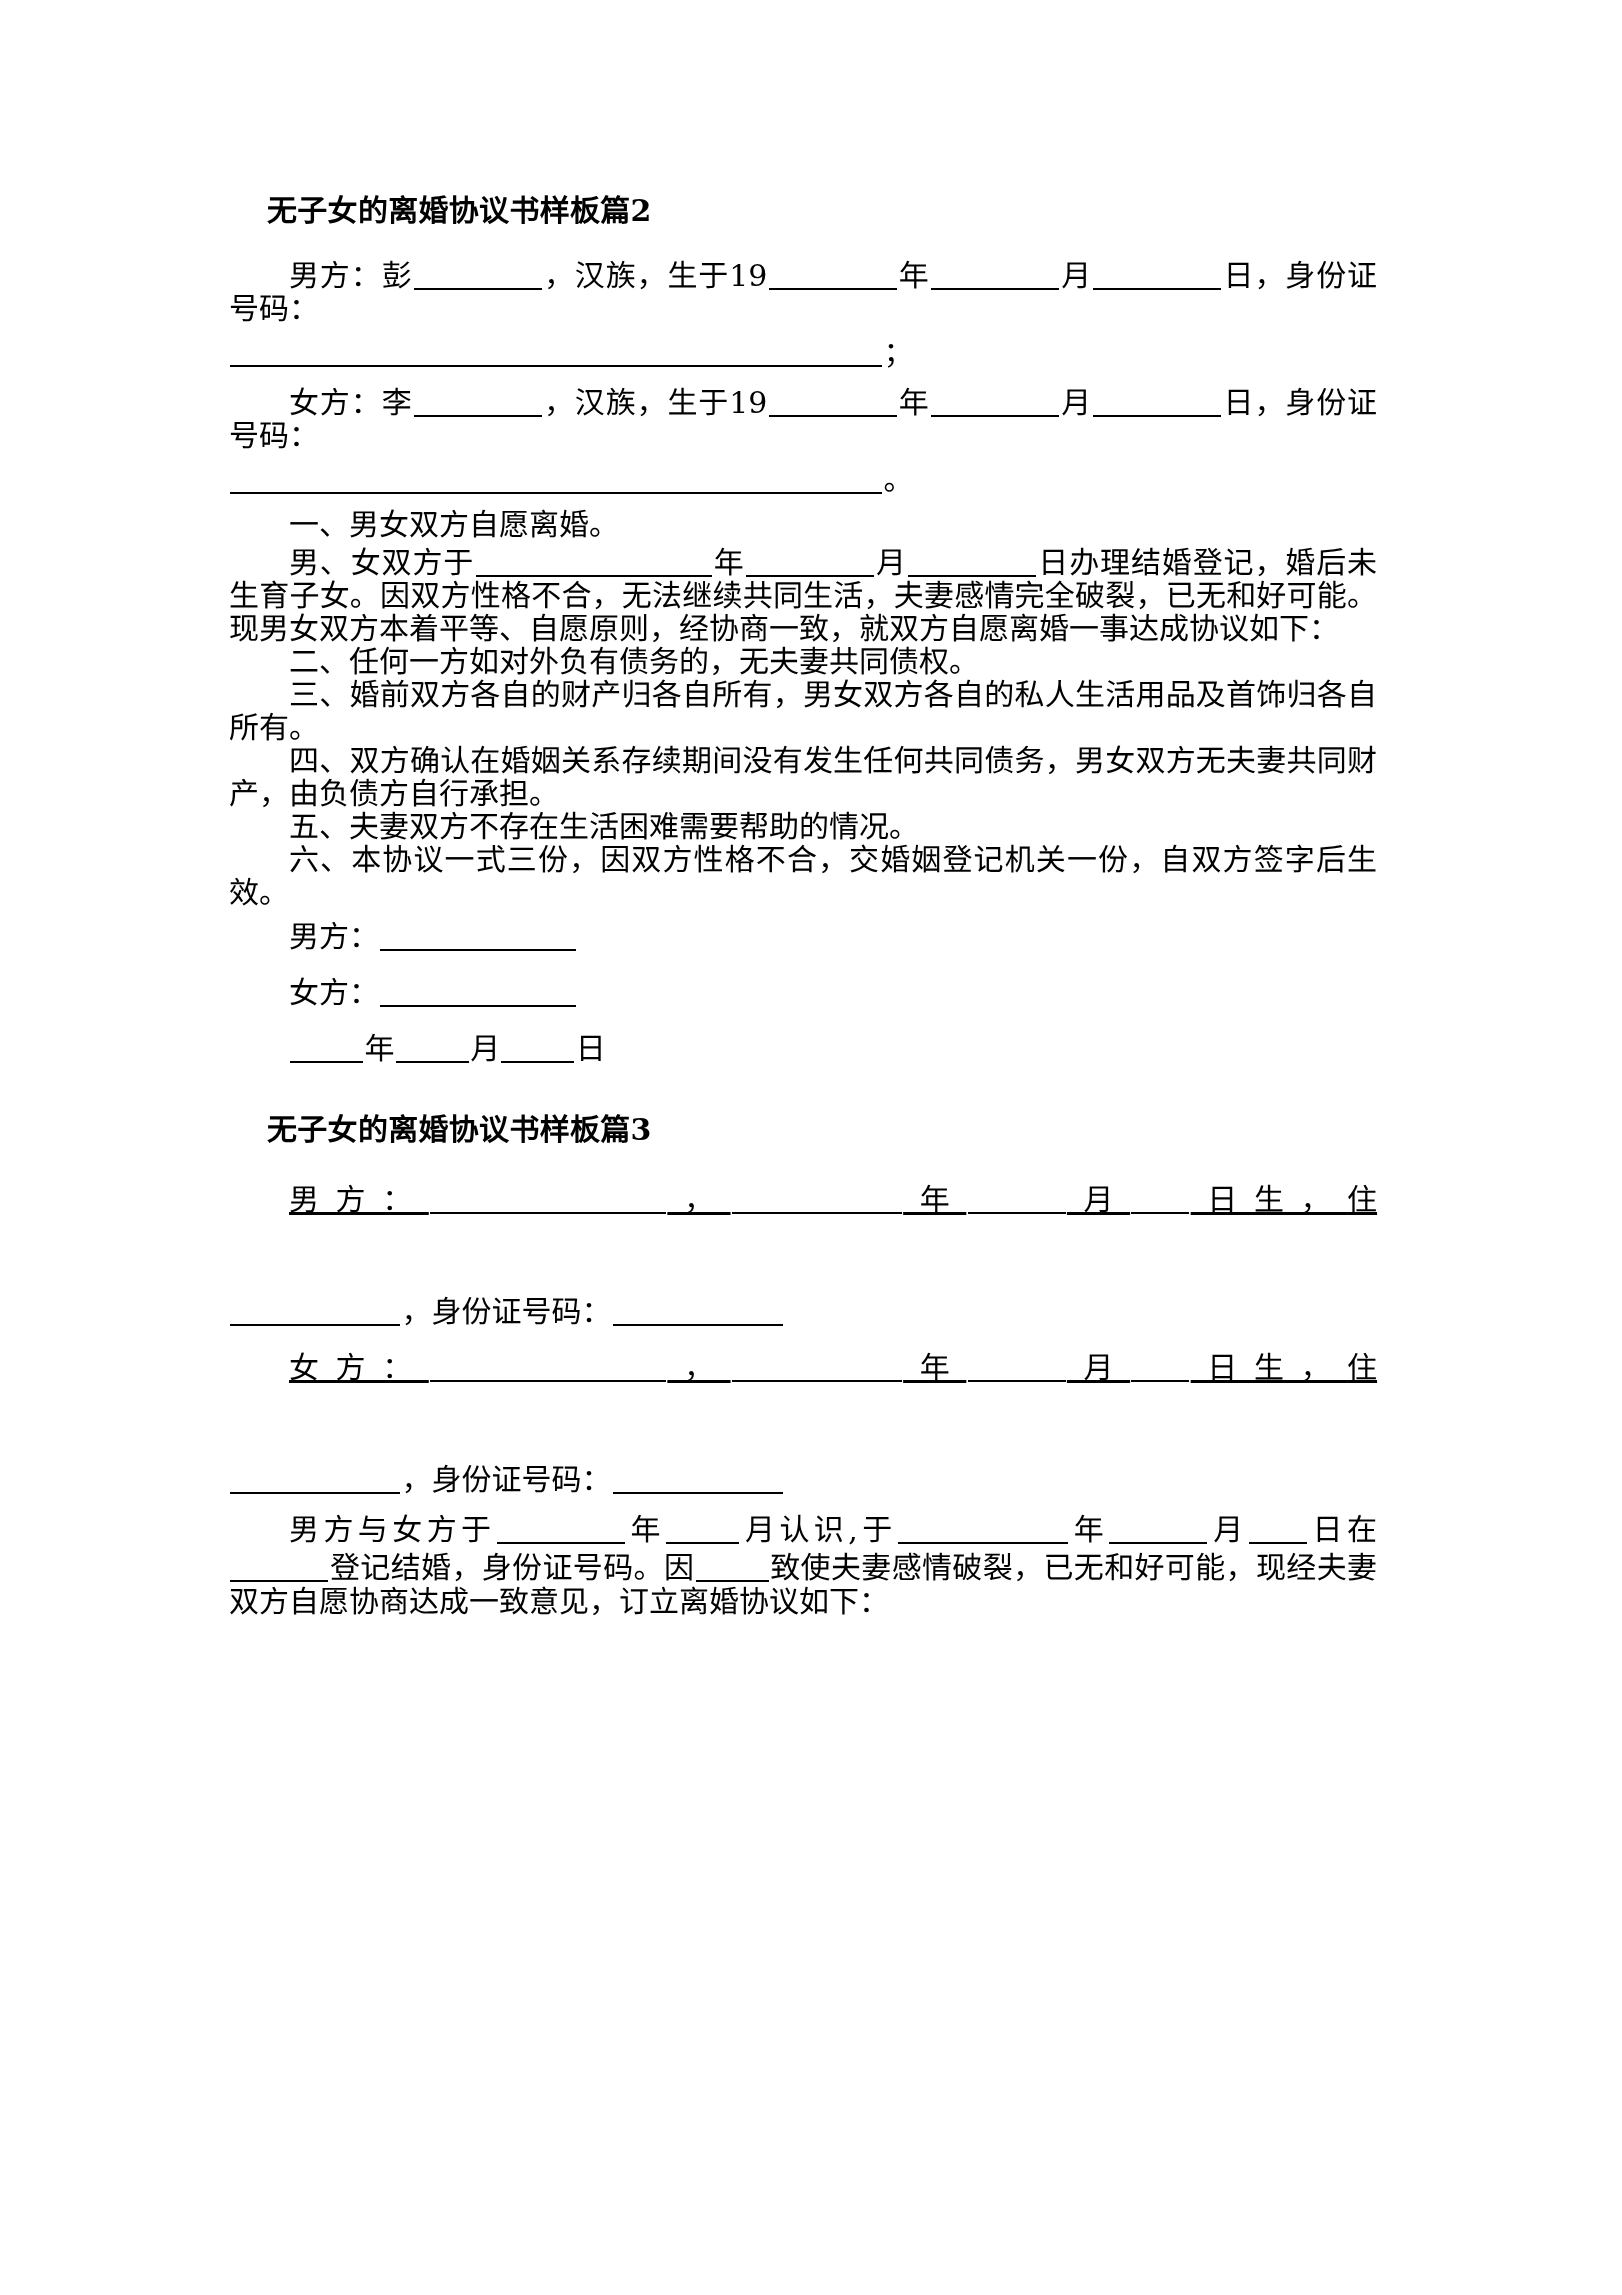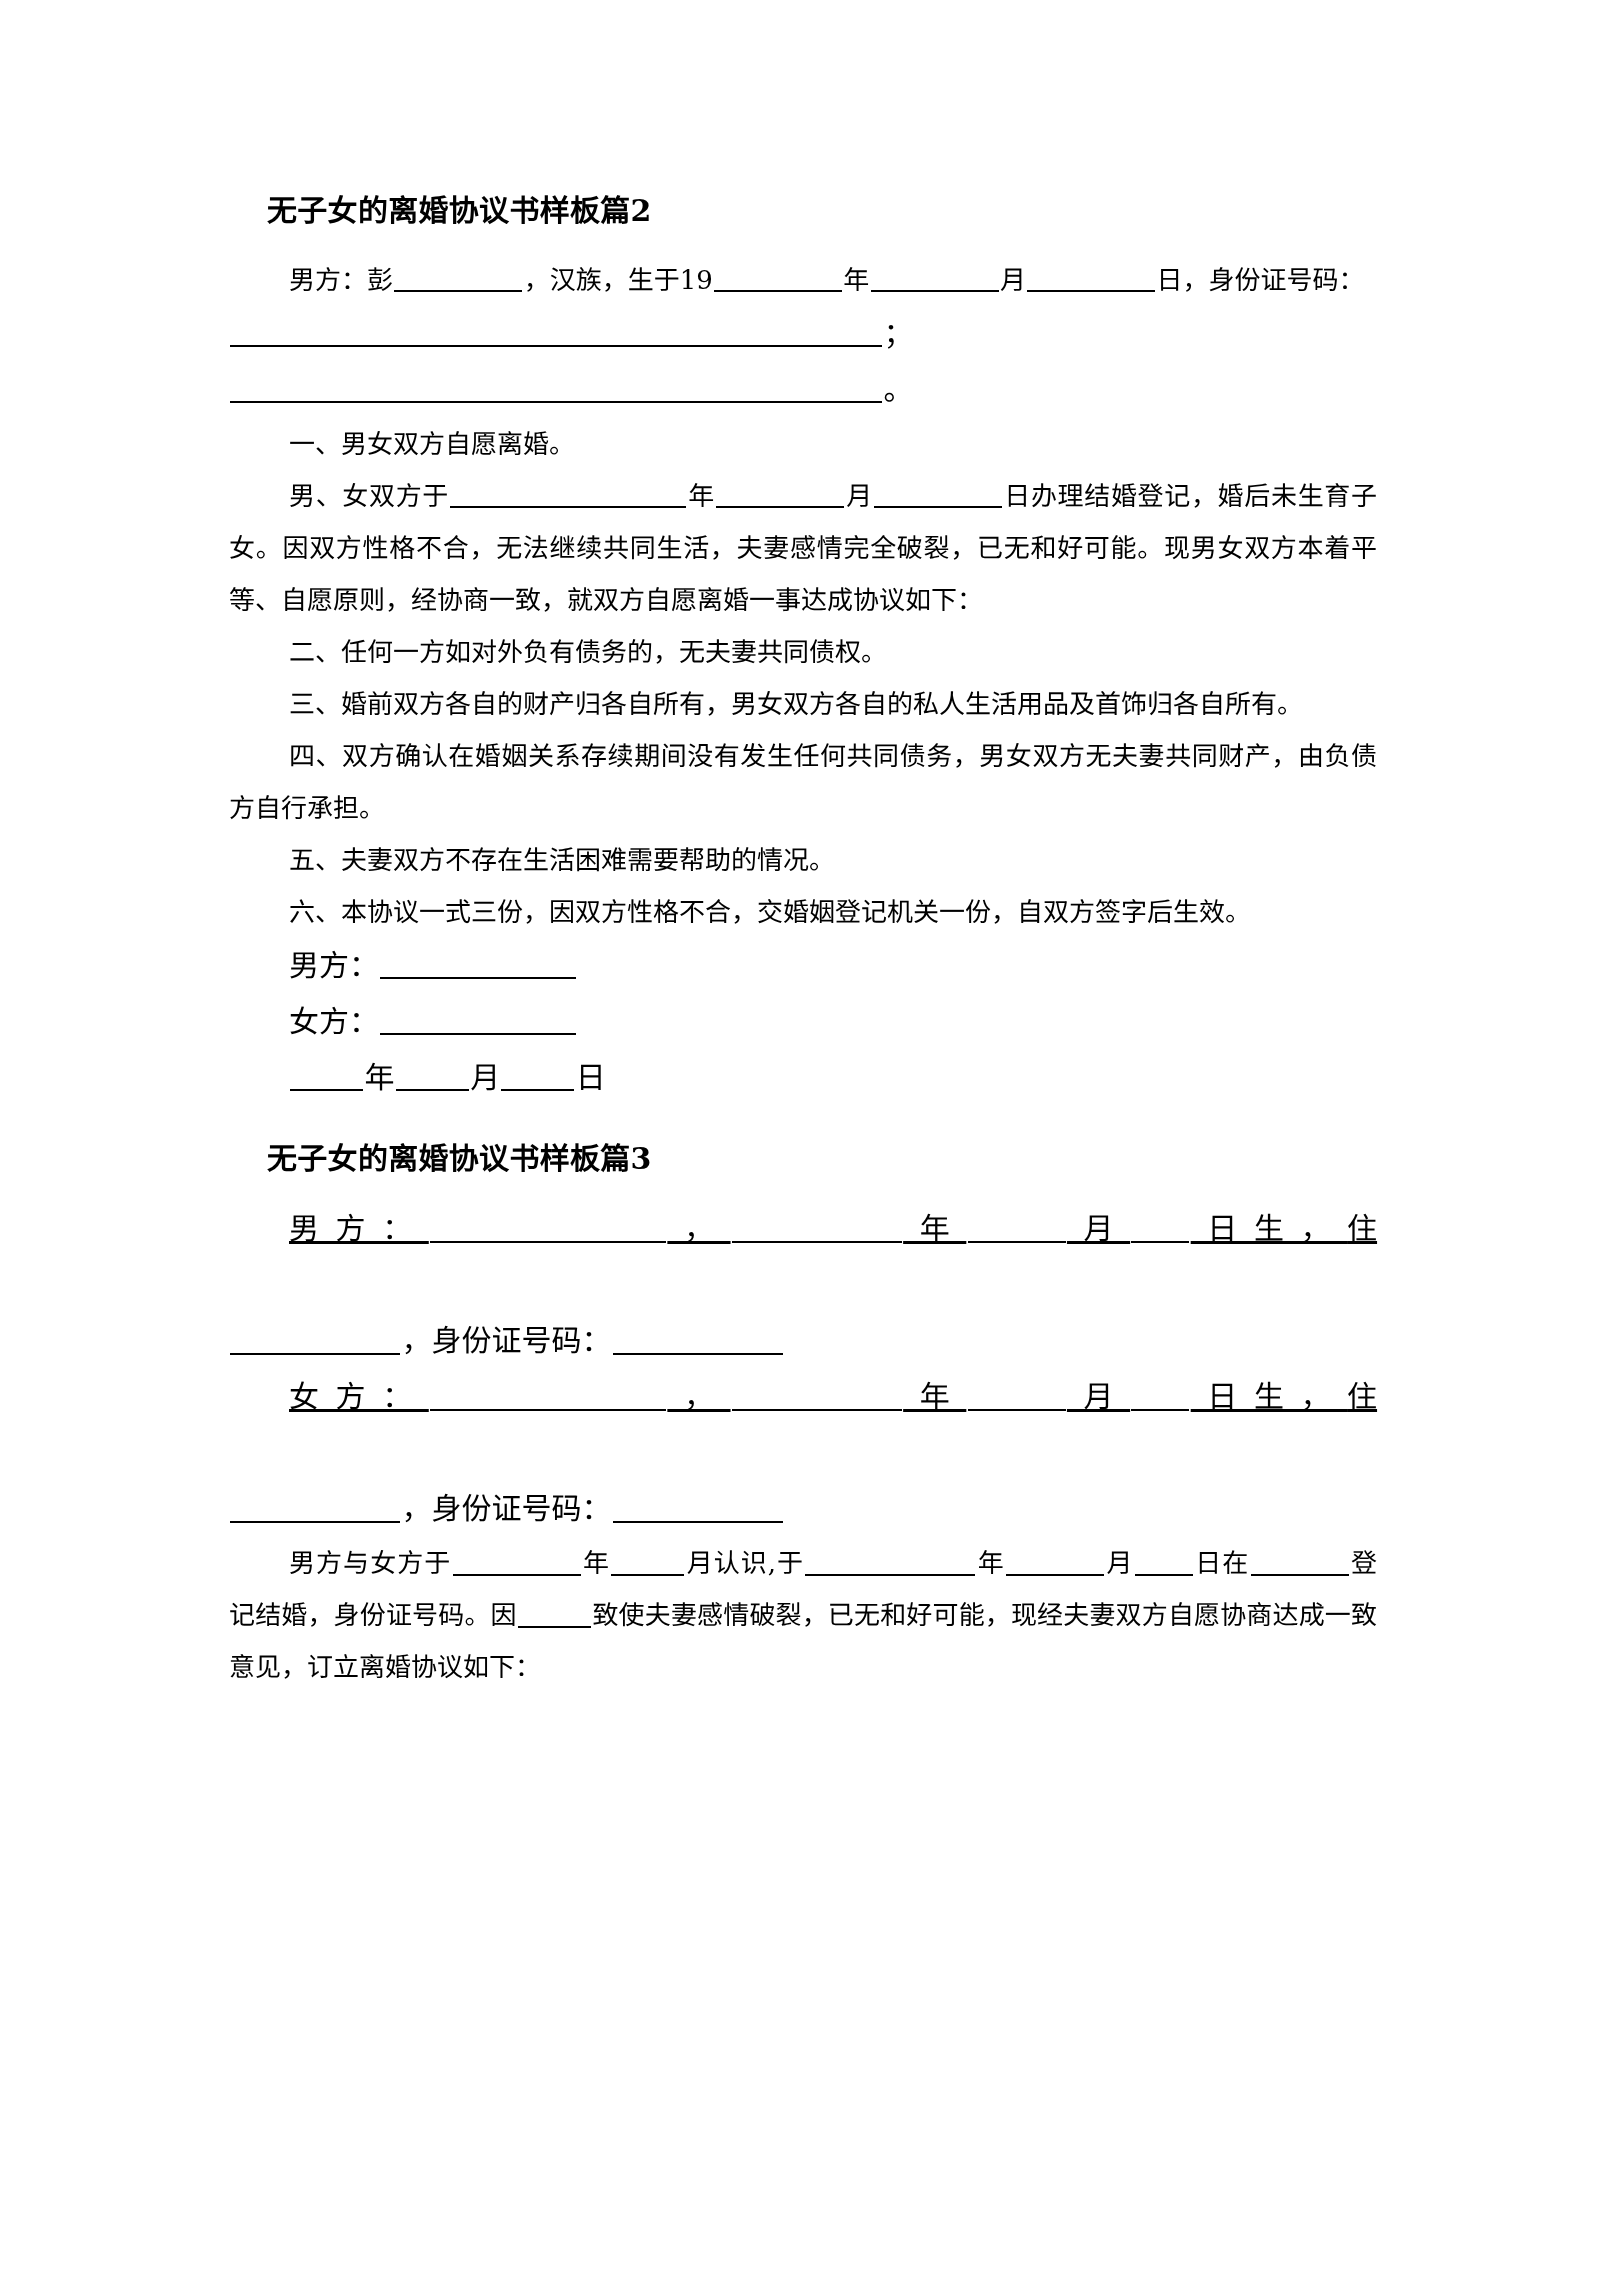--- a/index.html
+++ b/index.html
@@ -35,22 +35,22 @@
     line-height: 1.0;
     margin: 0 0 27.5px 0;
     padding-left: 38px;
     letter-spacing: 0.3px;
     white-space: nowrap;
   }
   .sec-title.gap-top { margin-top: 38px; }
 
   
   .para {
-    font-size: 26px;
-    line-height: 52px;
+    font-size: 30px;
+    line-height: 33px;
     margin: 0 0 0 0;
     text-align: justify;
     text-justify: inter-ideograph;
     text-indent: 60px;
   }
 
   
   .line {
     font-size: 30px;
     line-height: 56px;
@@ -97,20 +97,21 @@
 
 <div class="page">
   <div class="doc-body">
 
     <h2 class="sec-title">无子女的离婚协议书样板篇2</h2>
 
     <p class="para"><span>男方：</span><span>彭</span><span class="bl b-l"></span><span>，汉族，生于</span><span>19</span><span class="bl b-l"></span><span>年</span><span class="bl b-l"></span><span>月</span><span class="bl b-l"></span><span>日</span><span>，</span><span>身份证号码：</span></p>
 
     <p class="line"><span class="bl b-idn"></span><span>；</span></p>
 
+    <p class="para"><span>女方：</span><span>李</span><span class="bl b-l"></span><span>，汉族，生于</span><span>19</span><span class="bl b-l"></span><span>年</span><span class="bl b-l"></span><span>月</span><span class="bl b-l"></span><span>日</span><span>，</span><span>身份证号码：</span></p>
 
     <p class="line"><span class="bl b-idn"></span><span>。</span></p>
 
     <p class="para">一、男女双方自愿离婚。</p>
 
     <p class="para"><span>男、女双方于</span><span class="bl b-3xl"></span><span>年</span><span class="bl b-l"></span><span>月</span><span class="bl b-l"></span><span>日</span><span>办理结婚登记，婚后未生育子女。因双方性格不合，无法继续共同生活，夫妻感情完全破裂，已无和好可能。现男女双方本着平等、自愿原则，经协商一致，就双方自愿离婚一事达成协议如下：</span></p>
     <p class="para">二、任何一方如对外负有债务的，无夫妻共同债权。</p>
     <p class="para">三、婚前双方各自的财产归各自所有，男女双方各自的私人生活用品及首饰归各自所有。</p>
     <p class="para">四、双方确认在婚姻关系存续期间没有发生任何共同债务，男女双方无夫妻共同财产，由负债方自行承担。</p>
     <p class="para">五、夫妻双方不存在生活困难需要帮助的情况。</p>

